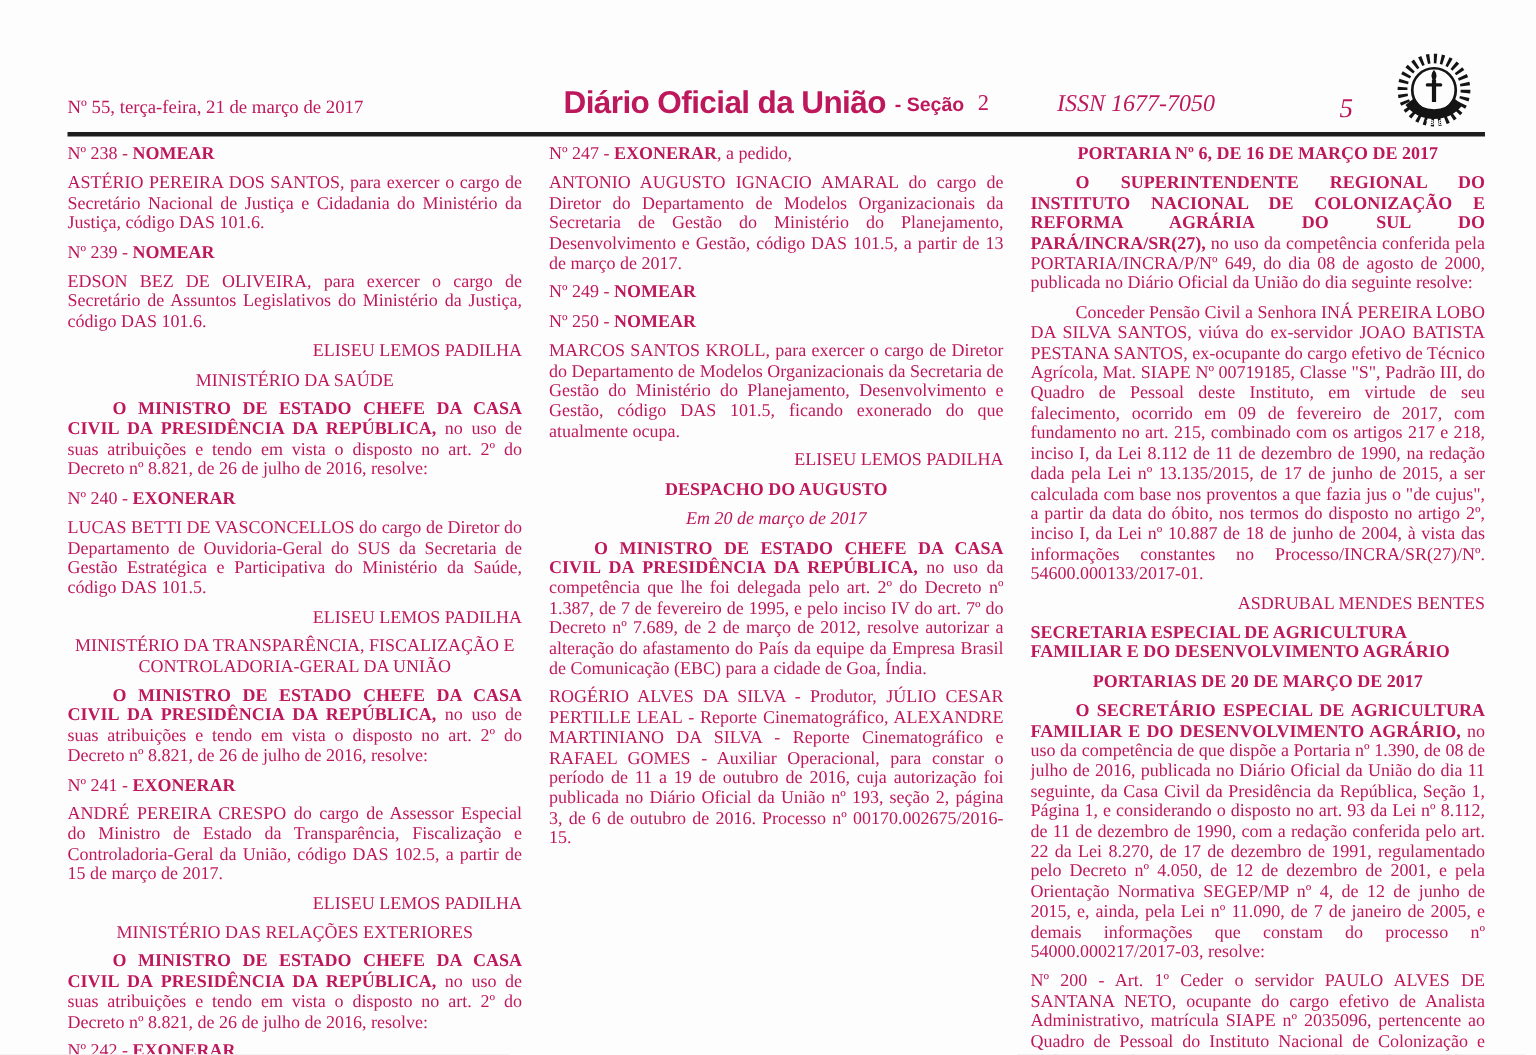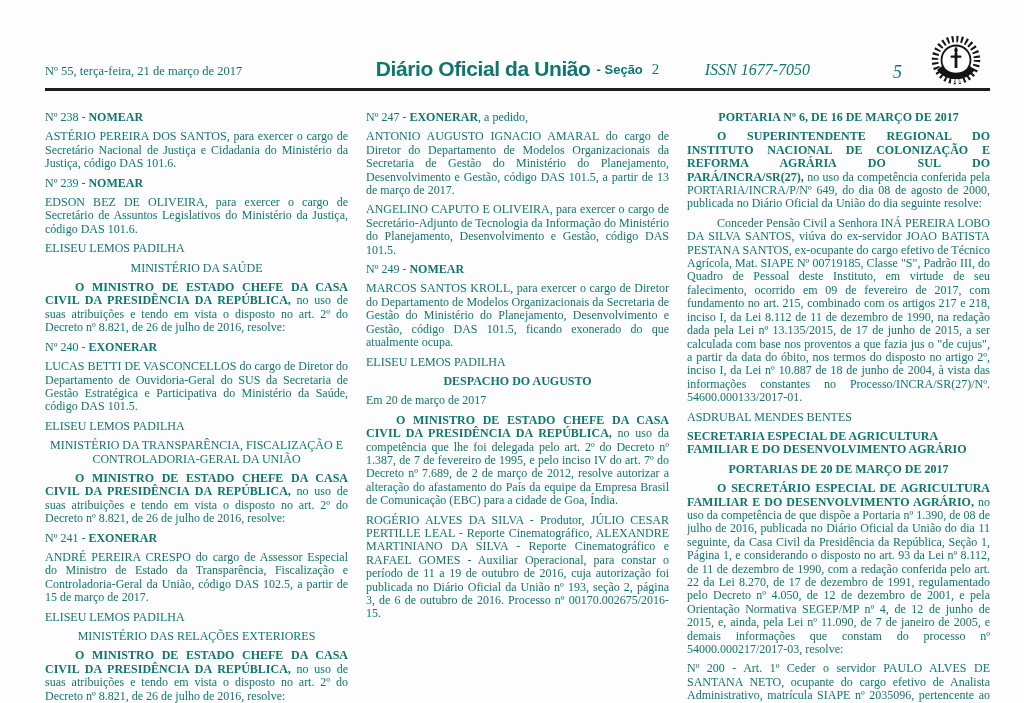--- a/index.html
+++ b/index.html
@@ -1,52 +1,52 @@
 <!DOCTYPE html>
 <html lang="pt"><head>
 <meta charset="utf-8">
 <style>
   html,body{margin:0;padding:0;background:#e9e9e9;}
   .page{
     width:1024px;height:703px;position:relative;margin:0 auto;
     background:#fdfdfd;overflow:hidden;
     font-family:"Liberation Serif","DejaVu Serif",serif;
-    color:#0f766e;
+    color:#be185d;
   }
   
   .header{position:absolute;left:45px;right:34px;top:30px;height:58px;}
   .edition{position:absolute;left:0;bottom:9px;font-size:12.5px;white-space:nowrap;}
   .masthead{position:absolute;left:50%;transform:translateX(-50%);bottom:7px;
     white-space:nowrap;font-family:"Liberation Sans","DejaVu Sans",sans-serif;
     display:flex;align-items:center;}
   .masthead .mh-title{font-size:21px;font-weight:bold;letter-spacing:-0.4px;}
   .masthead .mh-sec{font-size:13px;font-weight:bold;margin-left:6px;}
   .masthead .mh-num{font-size:15px;font-weight:normal;margin-left:9px;
     font-family:"Liberation Serif",serif;}
   .issn{position:absolute;right:180px;bottom:9px;font-size:16px;font-style:italic;white-space:nowrap;}
   .pageno{position:absolute;right:88px;bottom:5px;font-size:18px;font-style:italic;}
   .seal{position:absolute;right:8px;bottom:2px;width:52px;height:52px;}
   .rule{position:absolute;left:45px;right:34px;top:88px;border-top:3px solid #1e1e1e;}
   
   .content{position:absolute;left:45px;right:34px;top:95px;bottom:0;
     display:flex;gap:18px;}
   .col{width:303px;flex:0 0 303px;overflow:hidden;}
   .col p{margin:6px 0;font-size:12px;line-height:13.4px;}
-  .col > p:first-child{margin-top:16px;}
+  .col > p:first-child{margin-top:1px;}
   .b-item{text-align:left;}
   .b-item b{font-weight:bold;}
   .b-body{text-align:justify;}
   .b-lead{text-align:justify;text-indent:30px;}
   .b-lead b{font-weight:bold;}
   .b-indent{text-align:justify;text-indent:30px;}
-  .b-sig{text-align:left;margin:8px 0;}
+  .b-sig{text-align:right;margin:8px 0;}
   .b-ministry{text-align:center;font-weight:normal;font-size:13.5px;line-height:15.5px;margin:11px 0 9px;}
   .b-section{text-align:left;font-weight:bold;font-size:13.5px;line-height:15.5px;margin:15px 0 9px;}
   .b-heading{text-align:center;font-weight:bold;font-size:12px;margin:11px 0 5px;}
-  .b-subheading{text-align:left;margin:0 0 7px;}
+  .b-subheading{text-align:center;margin:0 0 7px;font-style:italic;}
 </style>
 </head>
 <body>
 
 <div class="page">
 
   <div class="header">
     <div class="edition">Nº 55, terça-feira, 21 de março de 2017</div>
     <div class="masthead">
       <span class="mh-title">Diário Oficial da União</span>
@@ -85,22 +85,22 @@
         <p class="b-item"><span>Nº 241 - </span><b>EXONERAR</b><span></span></p>
         <p class="b-body">ANDRÉ PEREIRA CRESPO do cargo de Assessor Especial do Ministro de Estado da Transparência, Fiscalização e Controladoria-Geral da União, código DAS 102.5, a partir de 15 de março de 2017.</p>
         <p class="b-sig">ELISEU LEMOS PADILHA</p>
         <p class="b-ministry">MINISTÉRIO DAS RELAÇÕES EXTERIORES</p>
         <p class="b-lead"><b>O MINISTRO DE ESTADO CHEFE DA CASA CIVIL DA PRESIDÊNCIA DA REPÚBLICA,</b><span> no uso de suas atribuições e tendo em vista o disposto no art. 2º do Decreto nº 8.821, de 26 de julho de 2016, resolve:</span></p>
         <p class="b-item"><span>Nº 242 - </span><b>EXONERAR</b><span></span></p>
       </div>
     <div class="col">
         <p class="b-item"><span>Nº 247 - </span><b>EXONERAR</b><span>, a pedido,</span></p>
         <p class="b-body">ANTONIO AUGUSTO IGNACIO AMARAL do cargo de Diretor do Departamento de Modelos Organizacionais da Secretaria de Gestão do Ministério do Planejamento, Desenvolvimento e Gestão, código DAS 101.5, a partir de 13 de março de 2017.</p>
-        <p class="b-body">ANGELINO CAPUTO E OLIVEIRA, para exercer o cargo de Secretário-Adjunto de Tecnologia da Informação do Ministério do Planejamento, Desenvolvimento e Gestão, código DAS 101.5.</p>
         <p class="b-item"><span>Nº 249 - </span><b>NOMEAR</b><span></span></p>
+        <p class="b-item"><span>Nº 250 - </span><b>NOMEAR</b><span></span></p>
         <p class="b-body">MARCOS SANTOS KROLL, para exercer o cargo de Diretor do Departamento de Modelos Organizacionais da Secretaria de Gestão do Ministério do Planejamento, Desenvolvimento e Gestão, código DAS 101.5, ficando exonerado do que atualmente ocupa.</p>
         <p class="b-sig">ELISEU LEMOS PADILHA</p>
         <p class="b-heading">DESPACHO DO AUGUSTO</p>
         <p class="b-subheading">Em 20 de março de 2017</p>
         <p class="b-lead"><b>O MINISTRO DE ESTADO CHEFE DA CASA CIVIL DA PRESIDÊNCIA DA REPÚBLICA,</b><span> no uso da competência que lhe foi delegada pelo art. 2º do Decreto nº 1.387, de 7 de fevereiro de 1995, e pelo inciso IV do art. 7º do Decreto nº 7.689, de 2 de março de 2012, resolve autorizar a alteração do afastamento do País da equipe da Empresa Brasil de Comunicação (EBC) para a cidade de Goa, Índia.</span></p>
         <p class="b-body">ROGÉRIO ALVES DA SILVA - Produtor, JÚLIO CESAR PERTILLE LEAL - Reporte Cinematográfico, ALEXANDRE MARTINIANO DA SILVA - Reporte Cinematográfico e RAFAEL GOMES - Auxiliar Operacional, para constar o período de 11 a 19 de outubro de 2016, cuja autorização foi publicada no Diário Oficial da União nº 193, seção 2, página 3, de 6 de outubro de 2016. Processo nº 00170.002675/2016-15.</p>
       </div>
     <div class="col">
         <p class="b-heading">PORTARIA Nº 6, DE 16 DE MARÇO DE 2017</p>
         <p class="b-lead"><b>O SUPERINTENDENTE REGIONAL DO INSTITUTO NACIONAL DE COLONIZAÇÃO E REFORMA AGRÁRIA DO SUL DO PARÁ/INCRA/SR(27),</b><span> no uso da competência conferida pela PORTARIA/INCRA/P/Nº 649, do dia 08 de agosto de 2000, publicada no Diário Oficial da União do dia seguinte resolve:</span></p>

